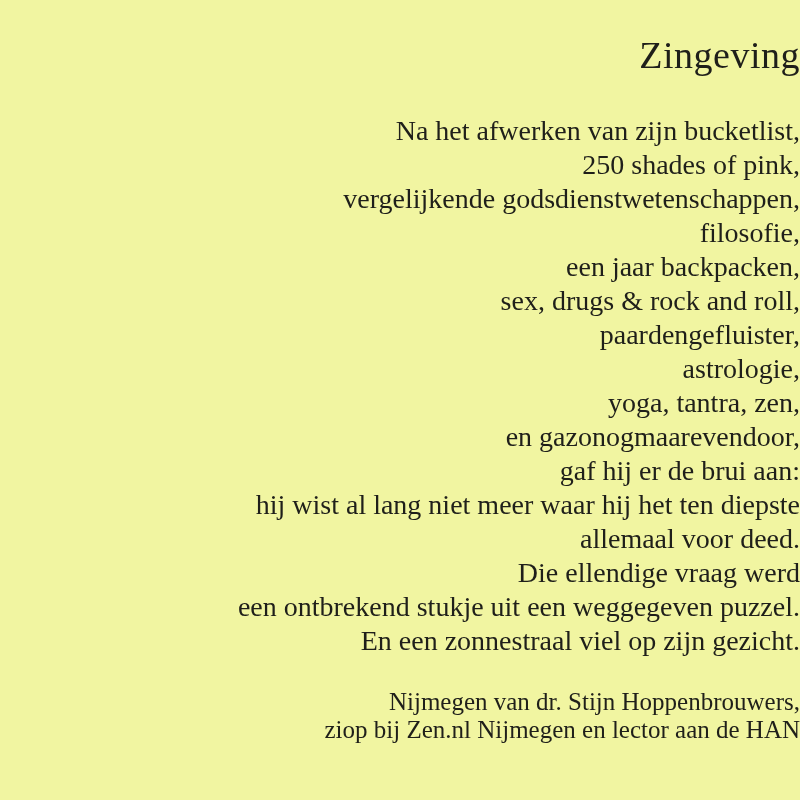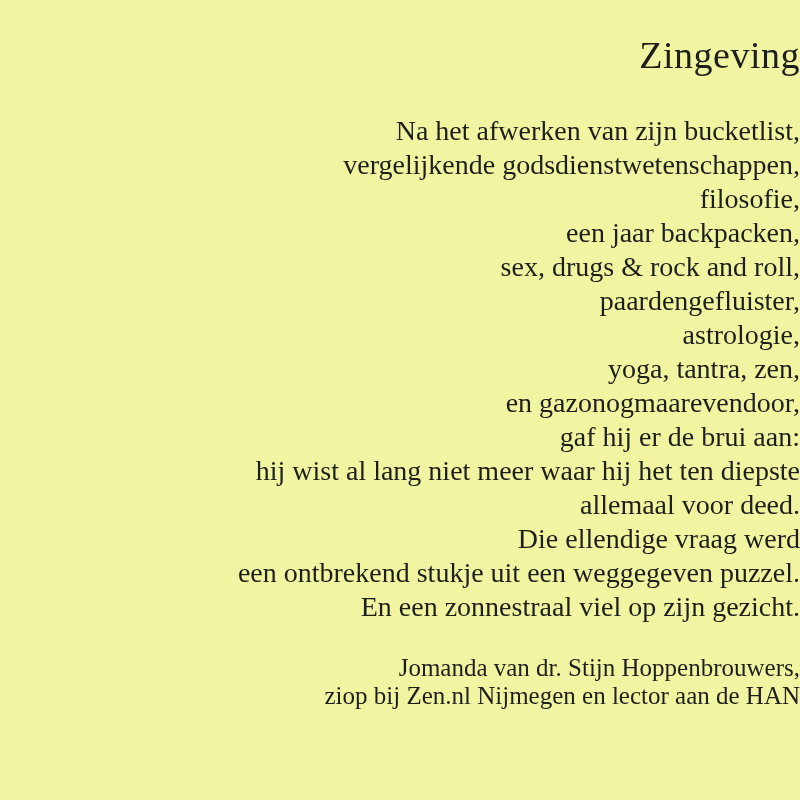--- a/index.html
+++ b/index.html
@@ -49,34 +49,35 @@
 </style>
 </head>
 <body>
 
 <div class="page">
 
   <h1 class="title">Zingeving</h1>
 
   <div class="poem">
     <div class="poem-line">Na het afwerken van zijn bucketlist,</div>
+    <div class="poem-line">250 shades of pink,</div>
     <div class="poem-line">vergelijkende godsdienstwetenschappen,</div>
     <div class="poem-line">filosofie,</div>
     <div class="poem-line">een jaar backpacken,</div>
     <div class="poem-line">sex, drugs &amp; rock and roll,</div>
     <div class="poem-line">paardengefluister,</div>
     <div class="poem-line">astrologie,</div>
     <div class="poem-line">yoga, tantra, zen,</div>
     <div class="poem-line">en gazonogmaarevendoor,</div>
     <div class="poem-line">gaf hij er de brui aan:</div>
     <div class="poem-line">hij wist al lang niet meer waar hij het ten diepste</div>
     <div class="poem-line">allemaal voor deed.</div>
     <div class="poem-line">Die ellendige vraag werd</div>
     <div class="poem-line">een ontbrekend stukje uit een weggegeven puzzel.</div>
     <div class="poem-line">En een zonnestraal viel op zijn gezicht.</div>
   </div>
 
   <div class="credit">
-    <div class="credit-line">Jomanda van dr. Stijn Hoppenbrouwers,</div>
+    <div class="credit-line">Nijmegen van dr. Stijn Hoppenbrouwers,</div>
     <div class="credit-line">ziop bij Zen.nl Nijmegen en lector aan de HAN</div>
   </div>
 
 </div>
 
 </body></html>

